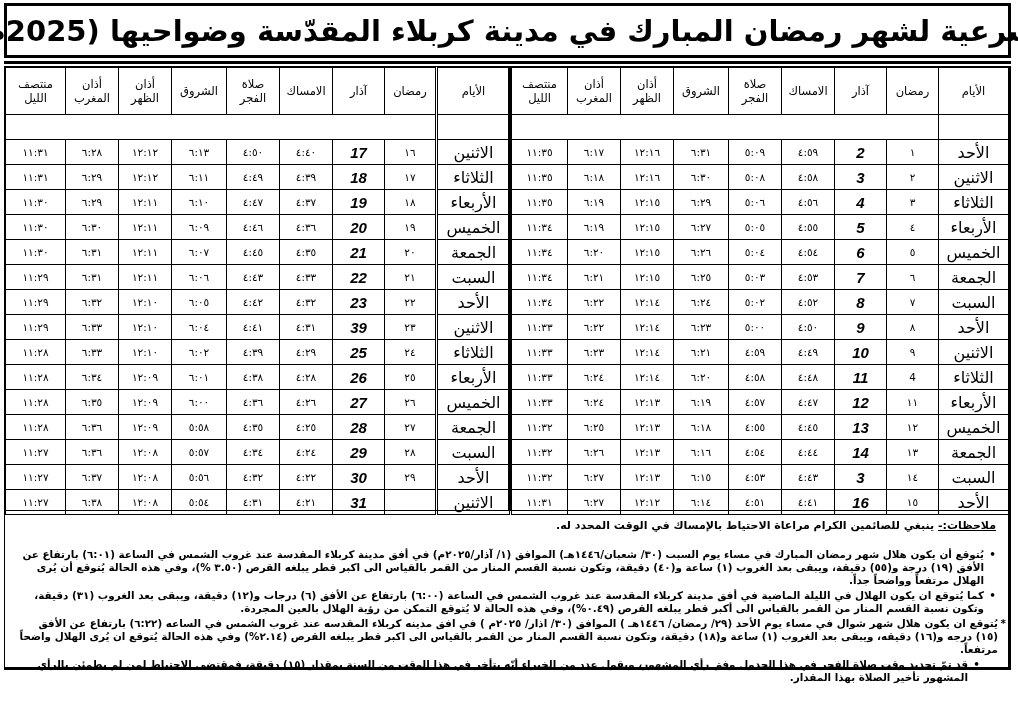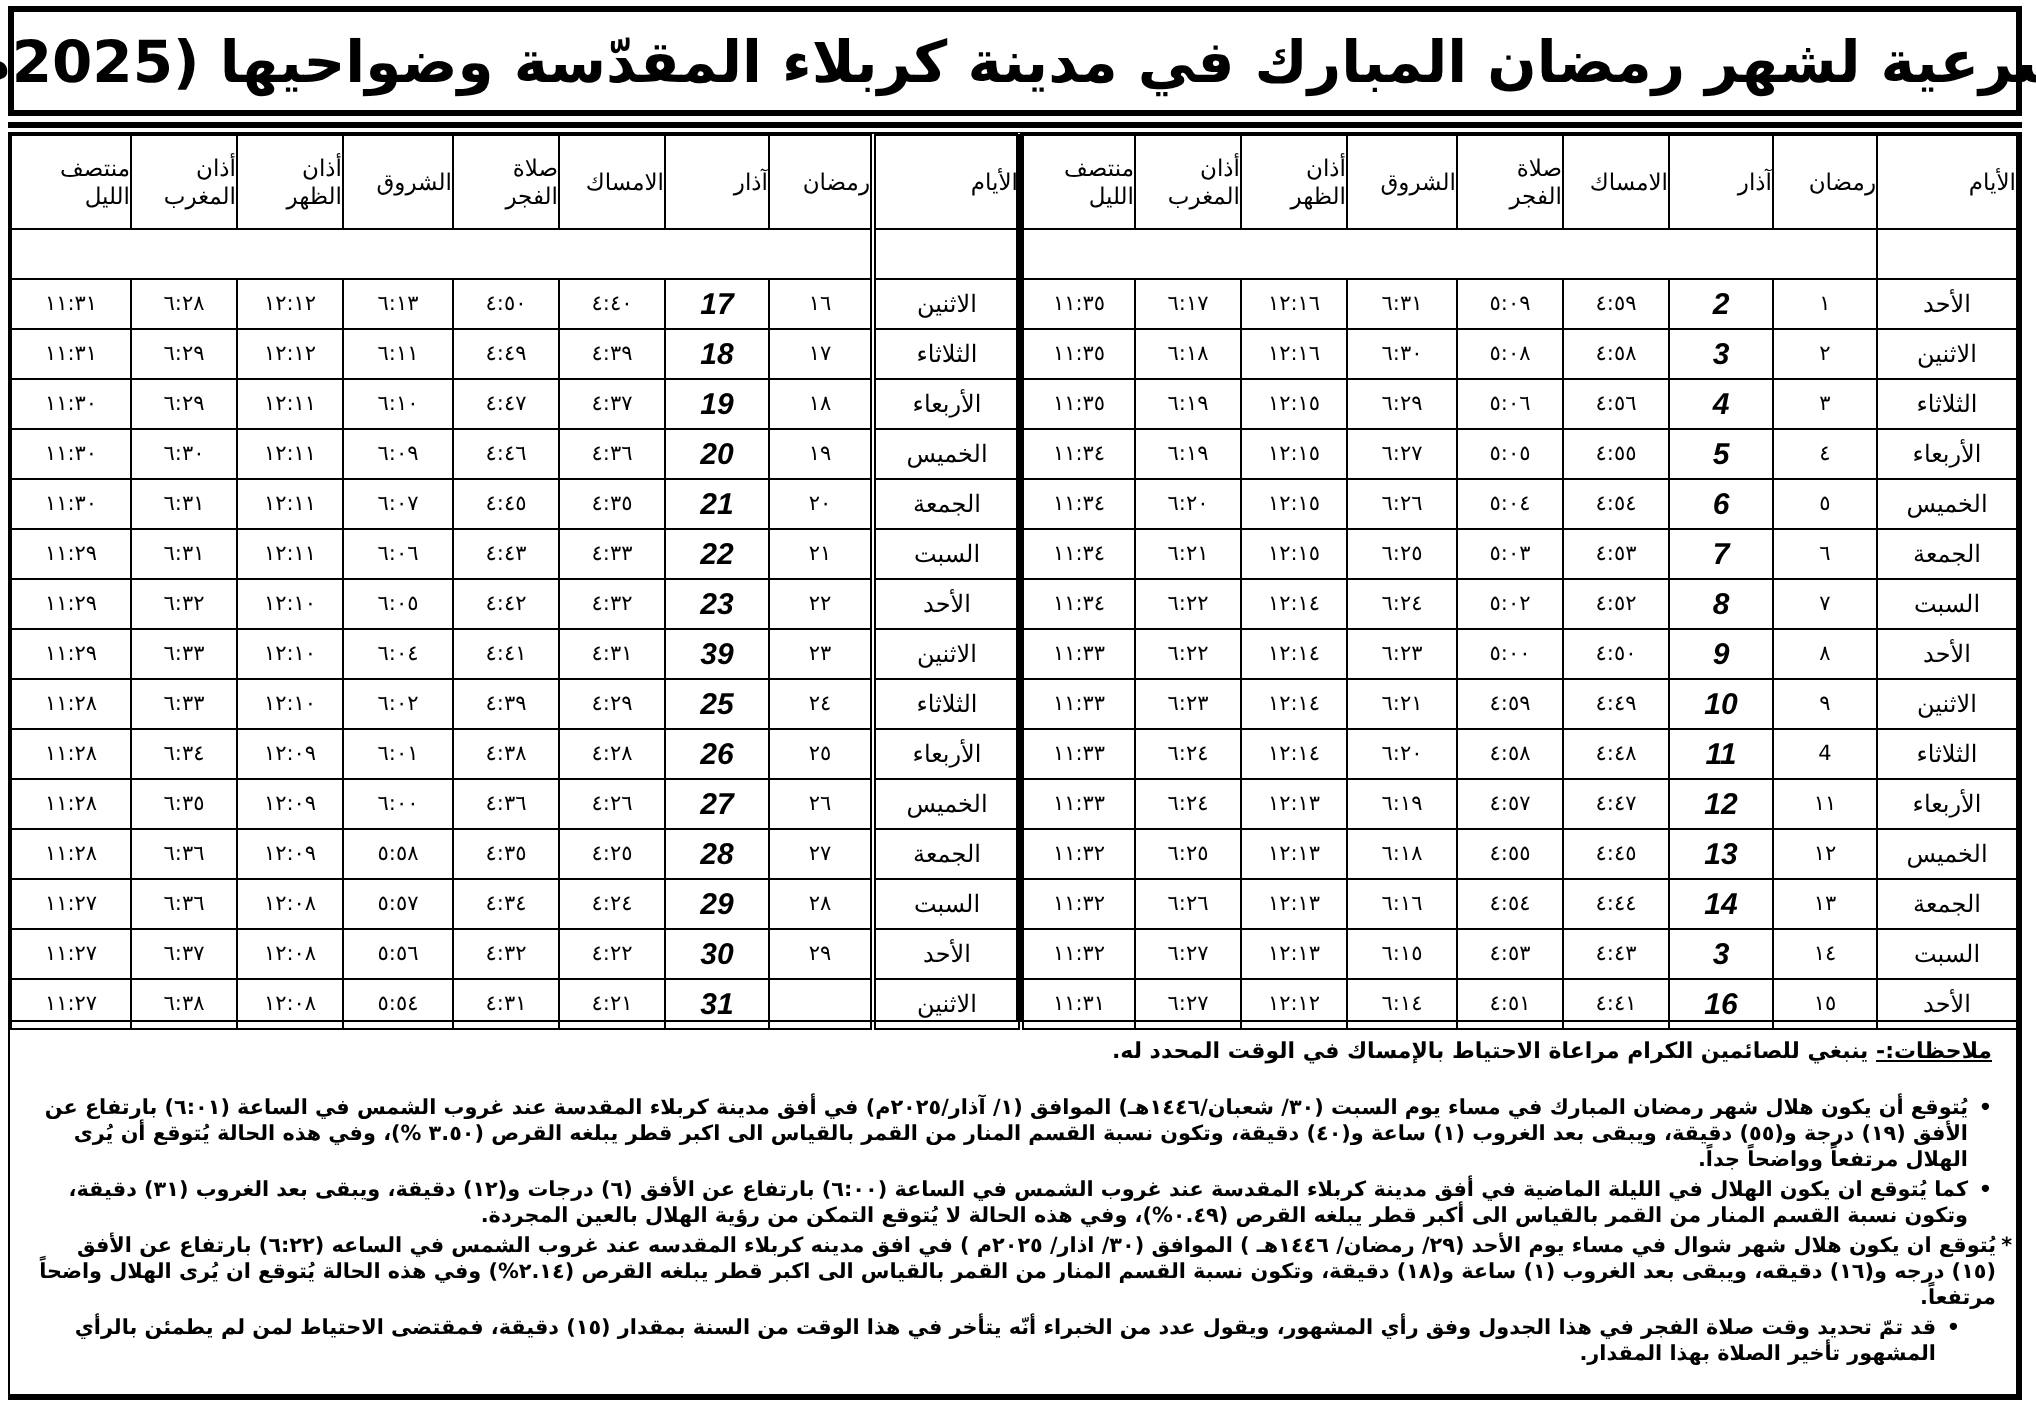--- a/index.html
+++ b/index.html
@@ -14,28 +14,28 @@
     direction: rtl; font-family: "DejaVu Sans", sans-serif; font-weight: bold;
     font-size: 29px; letter-spacing: -0.5px; white-space: nowrap;
   }
   .rule { position: absolute; left: 4px; width: 1007px; height: 3px; background: #000; top: 61px; }
   .tables { position: absolute; left: 4px; top: 66px; width: 1007px; height: 444px; display: flex; flex-direction: row; }
   .tbl-wrap { position: relative; height: 444px; box-sizing: border-box; }
   .tbl-wrap.left { width: 504px; border-left: 1px solid #000; border-top: 1px solid #000; }
   .tbl-wrap.right { width: 503px; border-left: 3px double #000; border-right: 3px solid #000; border-top: 1px solid #000; }
   table { border-collapse: collapse; width: 100%; table-layout: fixed; direction: rtl; }
   th, td { border: 1px solid #000; text-align: center; padding: 0; overflow: hidden; white-space: nowrap; }
-  th { height: 46px; font-weight: normal; font-size: 11.5px; line-height: 14px; text-align: right; }
+  th { height: 46px; font-weight: normal; font-size: 11.5px; line-height: 14px; }
   tr.blank td { height: 24px; }
   td { height: 24px; font-size: 10.5px; font-family: "DejaVu Sans", sans-serif; }
-  td.day { font-size: 12px; }
+  td.day { font-size: 16px; }
   td.greg { font-weight: bold; font-style: italic; font-size: 15px; font-family: "Liberation Sans", sans-serif; text-align: center; }
   td.daycol, th.daycol { border-left: 3px double #000; }
   .notes {
-    position: absolute; left: 4px; top: 510px; width: 1007px; height: 190px;
+    position: absolute; left: 4px; top: 510px; width: 1007px; height: 160px;
     border: 1px solid #000; border-right: 3px solid #000; border-bottom: 3px solid #000; box-sizing: border-box;
     direction: rtl; padding: 4px 10px 0 10px; font-size: 10.4px; line-height: 13px; font-weight: bold;
   }
   .notes .head { margin-top: 4px; margin-right: 2px; font-size: 11px; }
   .notes .head .lbl { text-decoration: underline; }
   .notes p { margin: 0; }
   .notes .item { position: relative; padding-right: 14px; margin-top: 2px; }
   .notes .item.first { margin-top: 16px; }
   .notes .item .bullet { position: absolute; right: 2px; top: 0; }
   .notes .item.star { padding-right: 8px; margin-right: -8px; }

